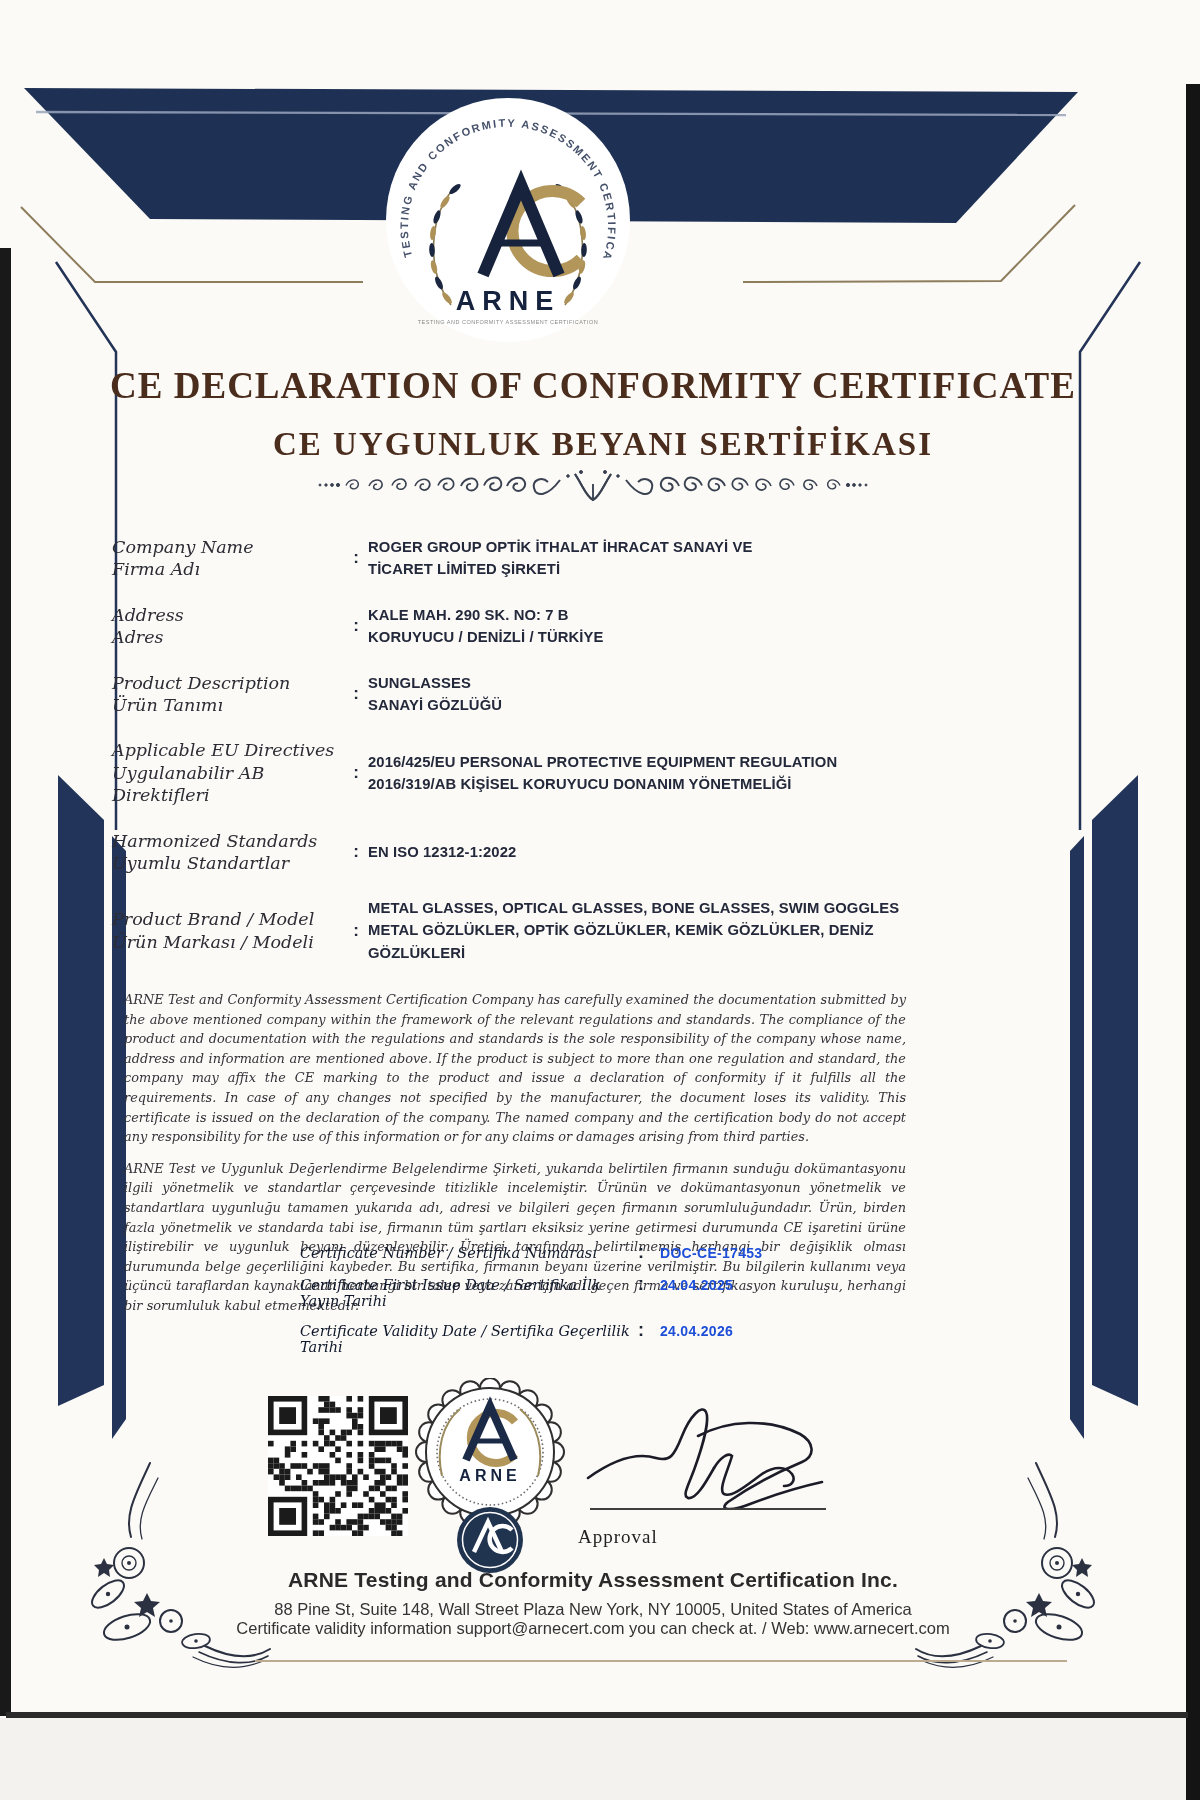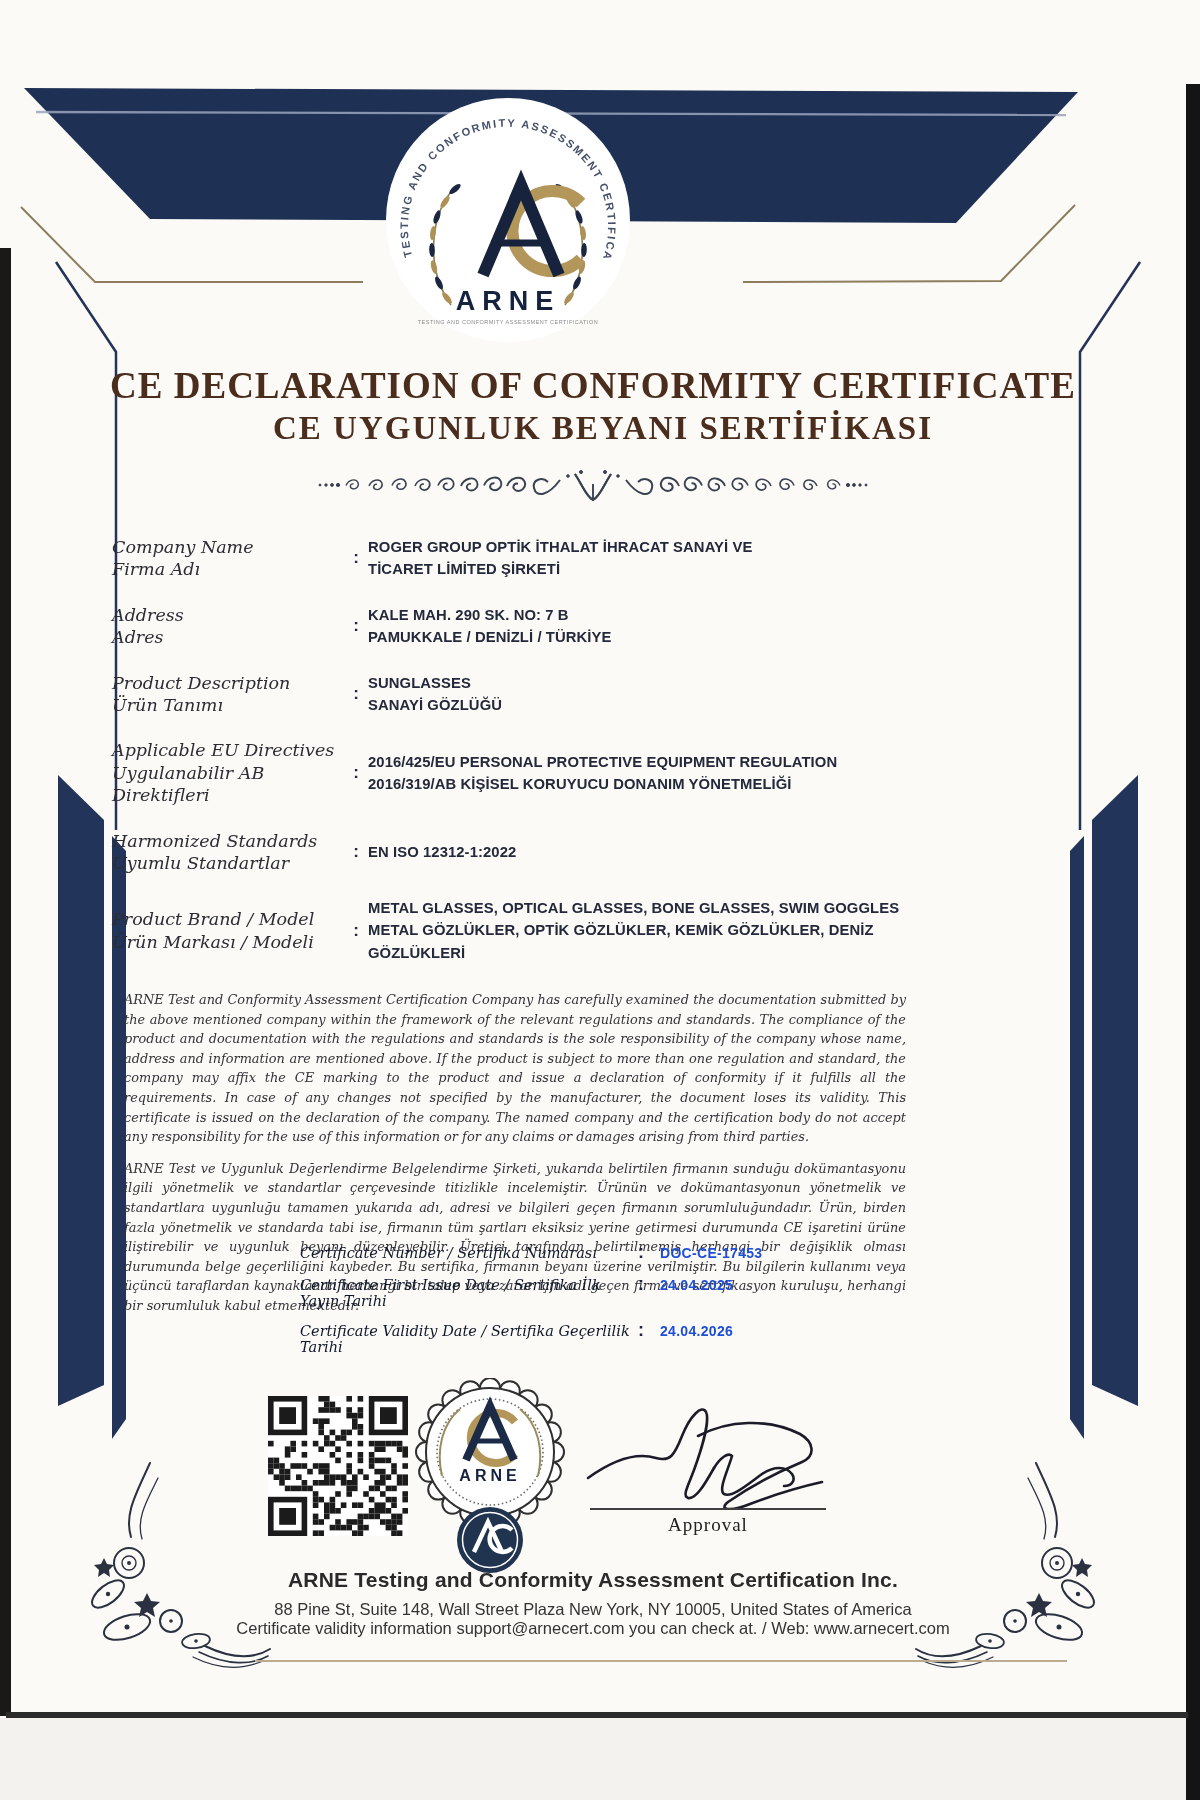--- a/index.html
+++ b/index.html
@@ -5,21 +5,21 @@
   html,body{margin:0;padding:0;}
   body{width:1200px;height:1800px;background:#fbfaf7;overflow:hidden;
        font-family:"Liberation Sans",sans-serif;position:relative;}
   #stage{position:absolute;inset:0;}
   svg{display:block;}
   #decor{position:absolute;left:0;top:0;z-index:1;}
   #logo{position:absolute;left:383px;top:93px;z-index:3;}
   .title{position:absolute;left:0;top:364px;width:1186px;text-align:center;z-index:4;
          font-family:"Liberation Serif",serif;font-weight:bold;color:#4b2d1d;}
   .t1{font-size:37px;letter-spacing:1px;}
-  .t2{font-size:33px;letter-spacing:2px;margin-top:3px;padding-left:20px;}
+  .t2{font-size:33px;letter-spacing:2px;margin-top:19px;padding-left:20px;}
   #divider{position:absolute;left:298px;top:462px;z-index:4;}
   .fields{position:absolute;left:112px;top:536px;width:816px;z-index:4;}
   .frow{display:flex;align-items:center;margin-bottom:23px;}
   .flabel{width:232px;font-family:"DejaVu Serif",serif;font-style:italic;
           font-size:17.5px;color:#2c2c34;line-height:1.28;}
   .fcolon{width:24px;text-align:center;font-weight:bold;font-size:17px;color:#23283a;}
   .fvalue{flex:1;font-weight:bold;font-size:14.8px;color:#23283a;line-height:1.5;
           letter-spacing:0.1px;}
   .legal{position:absolute;left:112px;top:978px;width:806px;z-index:4;
          font-family:"DejaVu Serif",serif;font-style:italic;font-size:12.9px;
@@ -28,22 +28,22 @@
   .certinfo{position:absolute;left:300px;top:1242px;z-index:4;}
   .crow{display:flex;align-items:baseline;margin-bottom:11px;}
   .clabel{width:338px;font-family:"DejaVu Serif",serif;font-style:italic;
           font-size:14.5px;color:#0f172a;}
   .ccolon{width:22px;font-weight:bold;font-size:18px;color:#1d2433;}
   .cvalue{font-weight:bold;font-size:14px;color:#1d4ed8;letter-spacing:0.3px;}
   #qr{position:absolute;left:268px;top:1396px;z-index:4;}
   #seal{position:absolute;left:408px;top:1378px;z-index:4;}
   .approval{position:absolute;left:578px;top:1390px;width:260px;z-index:4;}
   .sig-line{margin:0 12px;border-top:2px solid #3f3f3f;}
-  .sig-label{text-align:center;font-family:"Liberation Serif",serif;font-size:19px;
-             color:#222;letter-spacing:1px;margin-top:4px;}
+  .sig-label{text-align:left;font-family:"Liberation Serif",serif;font-size:19px;
+             color:#222;letter-spacing:1px;margin-top:16px;}
   .footer{position:absolute;left:40px;top:1568px;width:1106px;text-align:center;z-index:4;}
   .f1{font-size:21px;font-weight:bold;color:#2a2a2a;letter-spacing:0.2px;}
   .f2{font-size:16.5px;color:#333;margin-top:8px;}
   .f3{font-size:16.5px;color:#333;}
   .tan-line{position:absolute;left:255px;top:1660px;width:812px;height:2px;
             background:#bcab8e;z-index:4;}
   .edge-left{position:absolute;left:0;top:248px;width:11px;height:1468px;background:#191919;z-index:6;}
   .edge-right{position:absolute;left:1186px;top:84px;width:14px;height:1716px;background:#141414;z-index:6;}
   .edge-bottom{position:absolute;left:6px;top:1712px;width:1182px;height:6px;background:#2b2b2b;z-index:6;}
   .below-page{position:absolute;left:0;top:1718px;width:1186px;height:82px;background:#f3f2ee;z-index:5;}
@@ -159,21 +159,21 @@
       </div>
     </div>
     <div class="frow">
       <div class="flabel">
         <div>Address</div>
         <div>Adres</div>
       </div>
       <div class="fcolon">:</div>
       <div class="fvalue">
         <div>KALE MAH. 290 SK. NO: 7 B</div>
-        <div>PAMUKKALE / DENİZLİ / TÜRKİYE</div>
+        <div>KORUYUCU / DENİZLİ / TÜRKİYE</div>
       </div>
     </div>
     <div class="frow">
       <div class="flabel">
         <div>Product Description</div>
         <div>Ürün Tanımı</div>
       </div>
       <div class="fcolon">:</div>
       <div class="fvalue">
         <div>SUNGLASSES</div>

